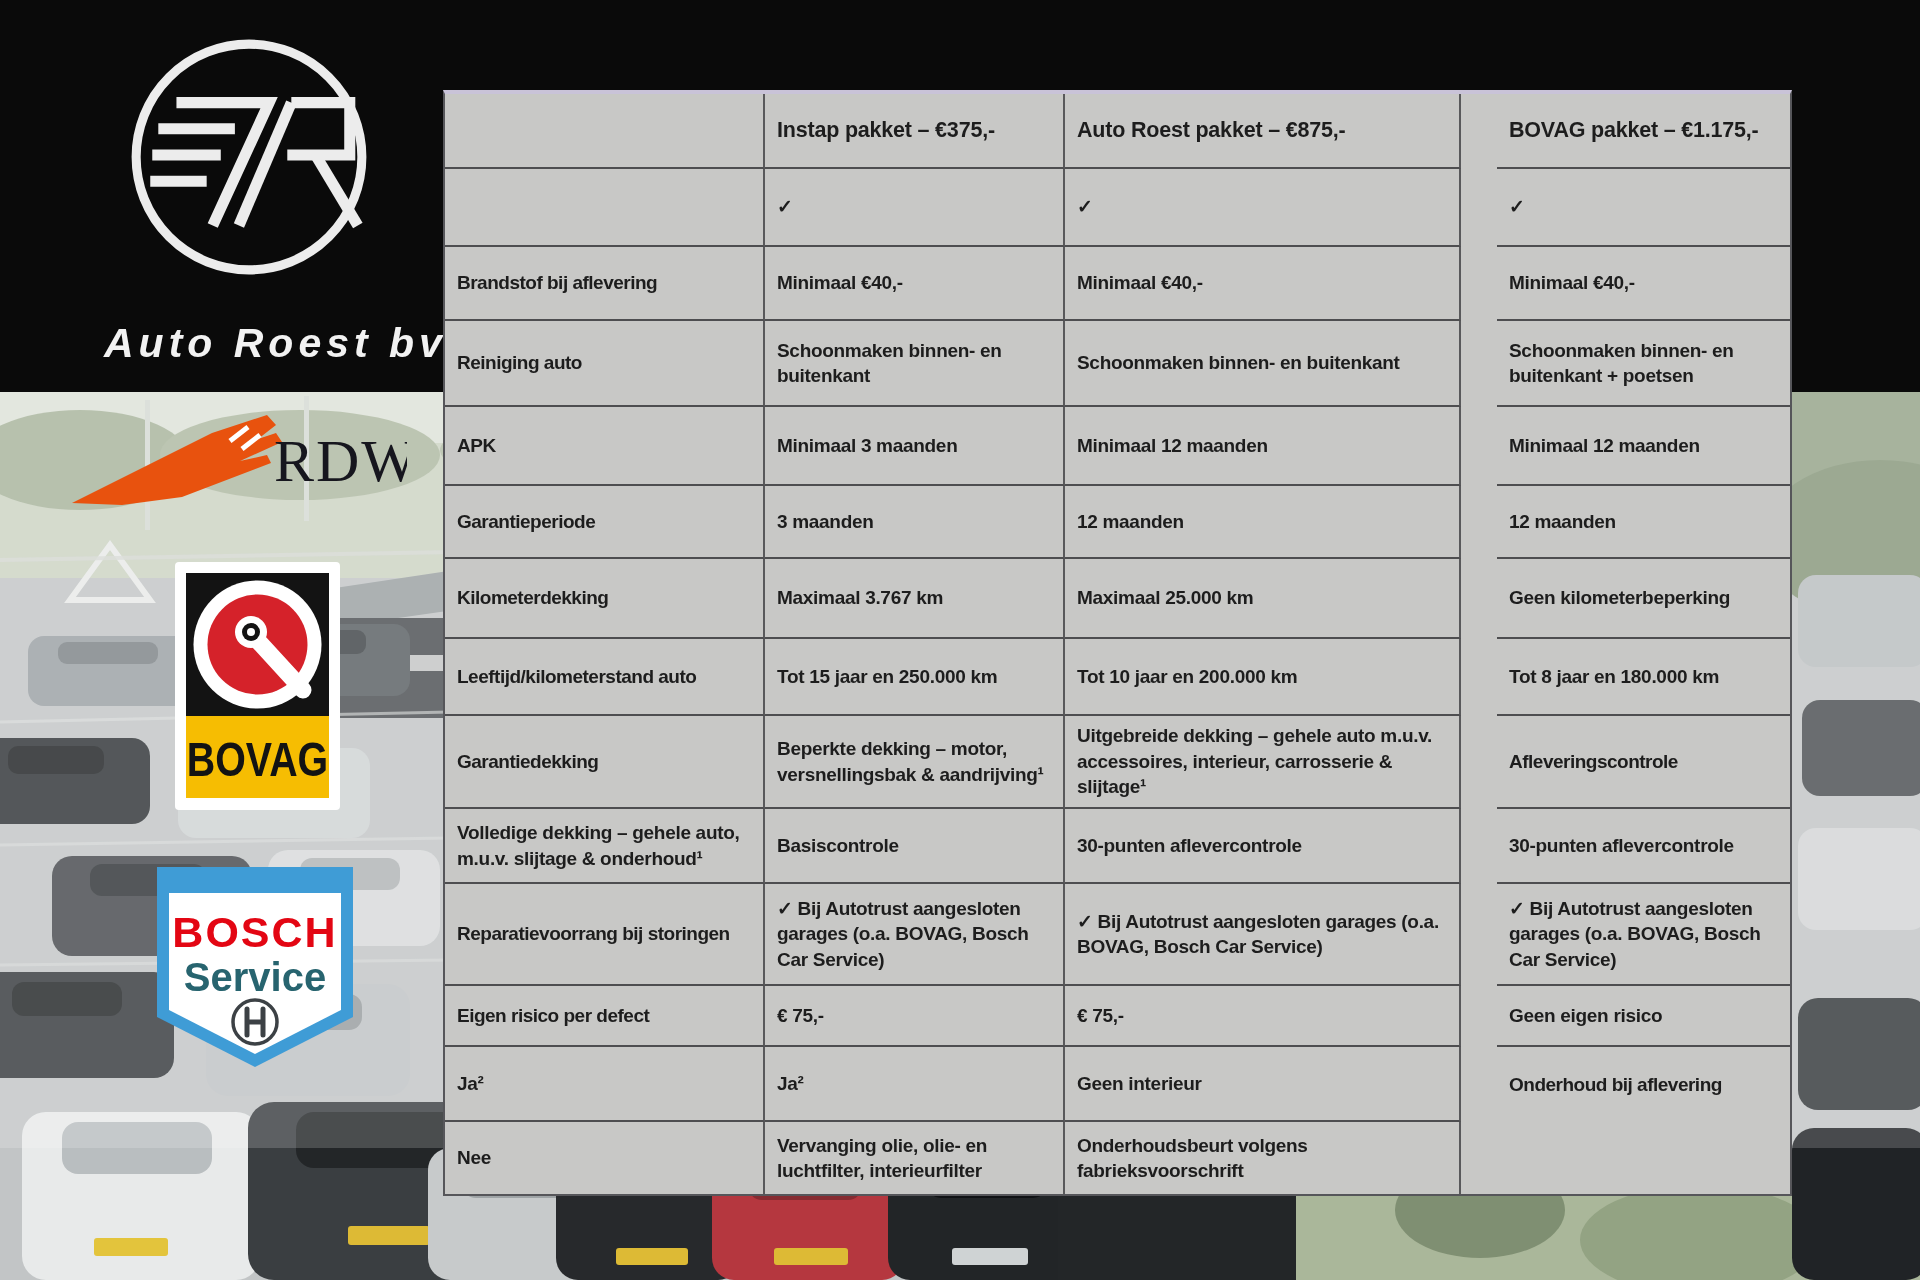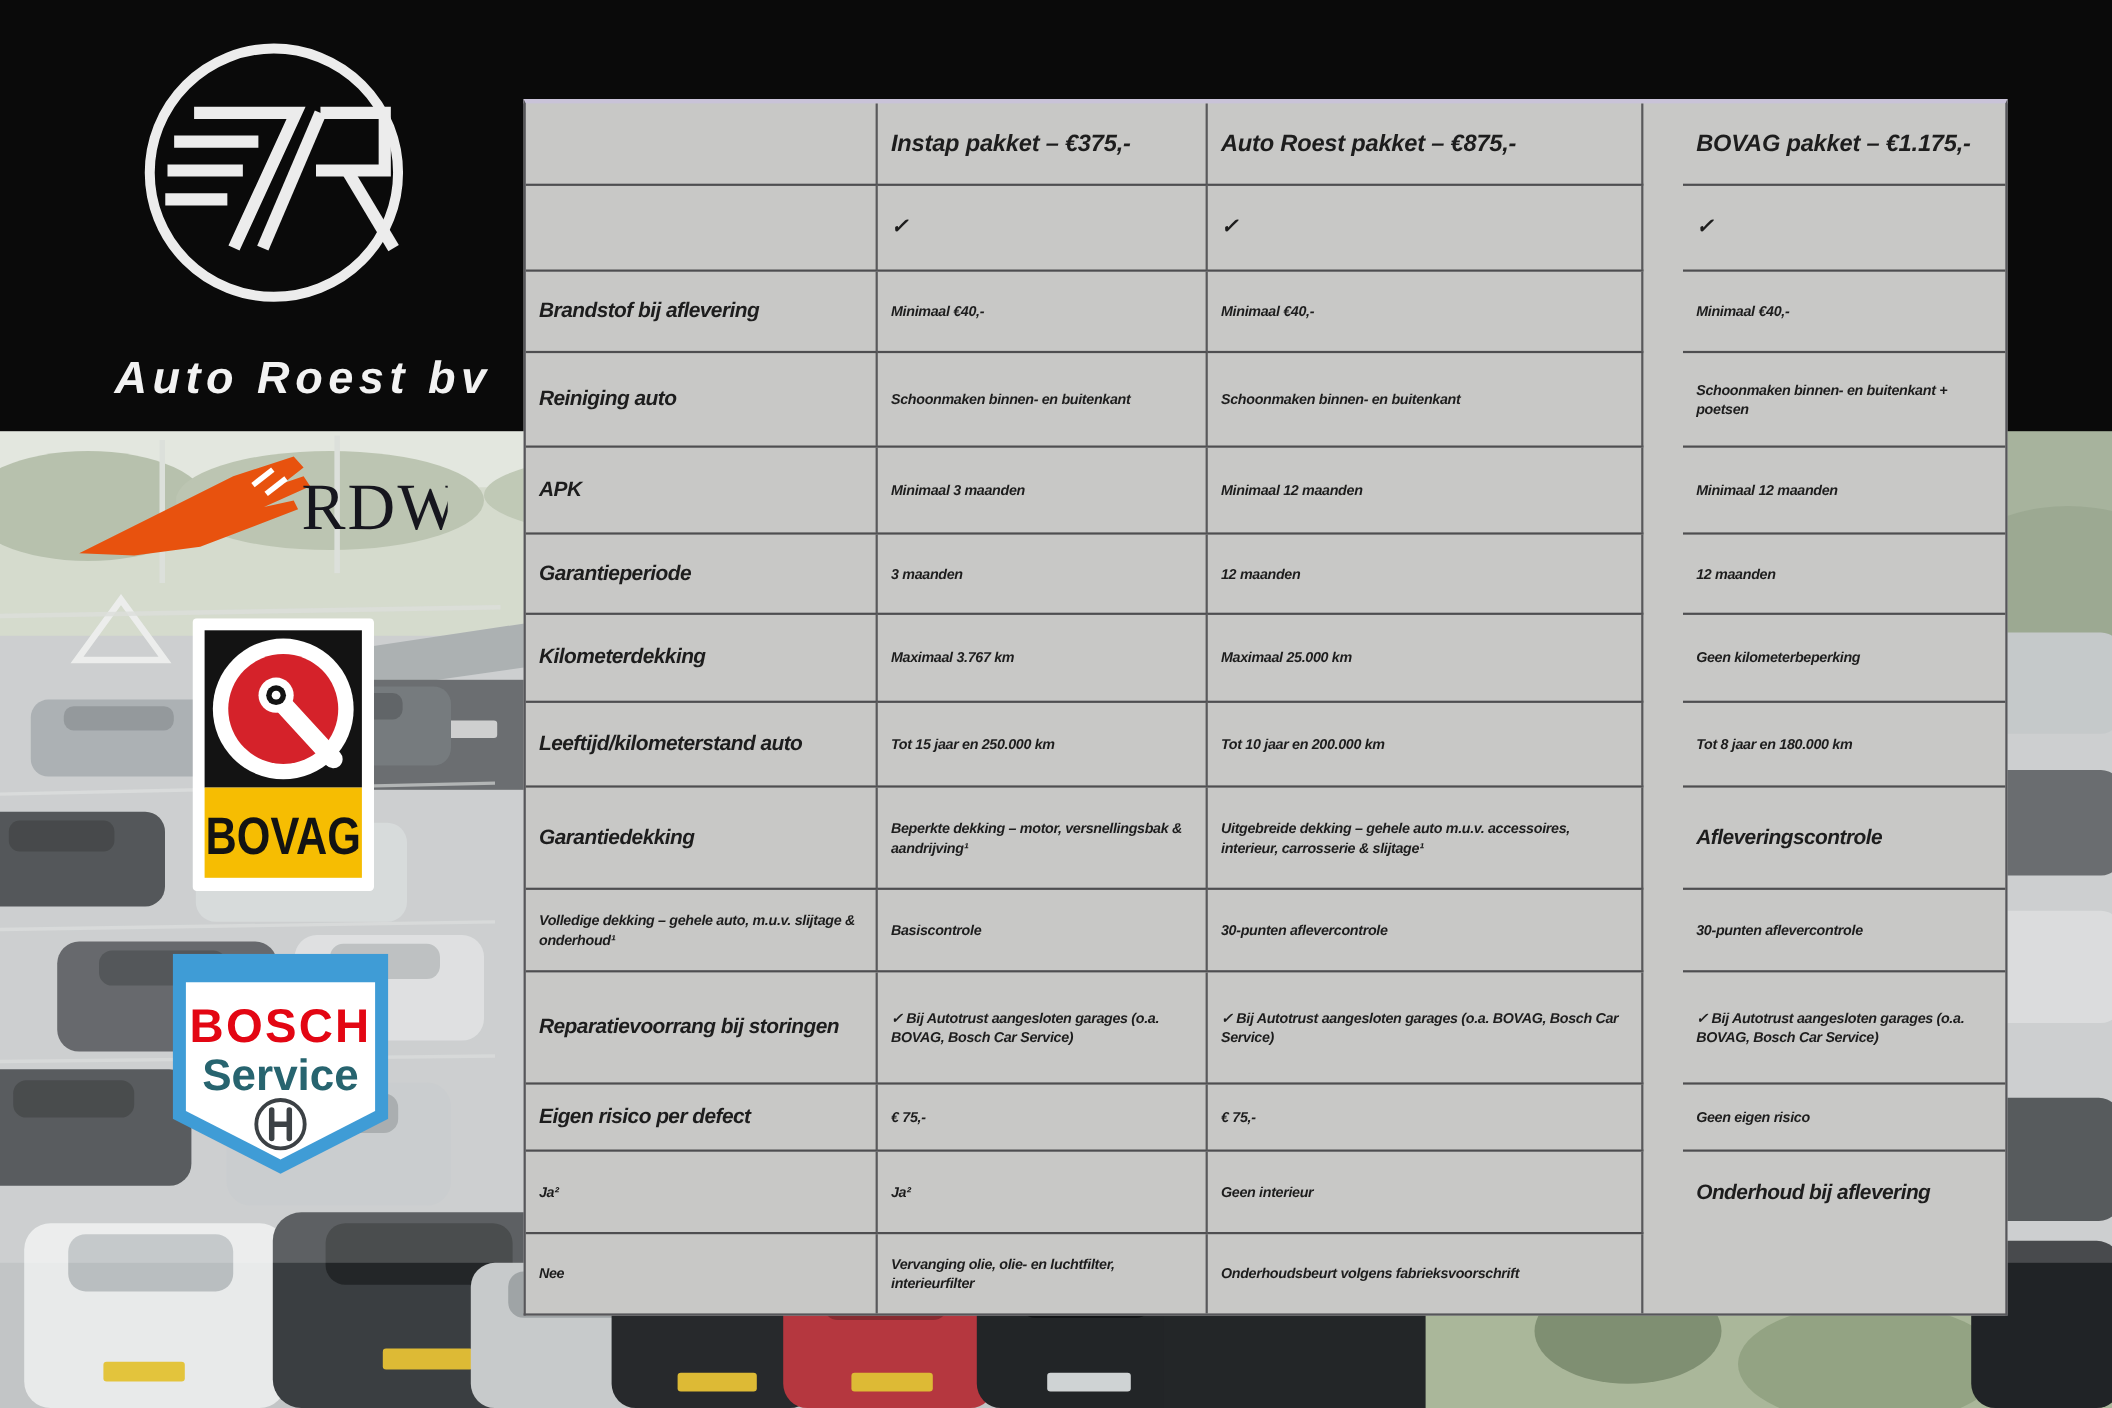--- a/index.html
+++ b/index.html
@@ -17,29 +17,29 @@
   .company-name { position:absolute; left:104px; top:320px; width:420px;
                   color:#f2f2f2; font-size:41px; font-weight:bold;
                   letter-spacing:5px; white-space:nowrap; z-index:2;font-style:italic; }
 
   
   .rdw   { position:absolute; left:62px;  top:405px; width:345px; height:108px; z-index:2; }
   .bovag { position:absolute; left:175px; top:562px; width:165px; height:248px; z-index:2; }
   .bosch { position:absolute; left:157px; top:867px; width:196px; height:201px; z-index:2; }
 
   
-  .pkg-table { position:absolute; left:476px; top:90px; z-index:3;
+  .pkg-table { position:absolute; left:443px; top:90px; z-index:3;
                display:grid;
                grid-template-columns:320px 300px 396px 329px;
                grid-template-rows:75px 78px 74px 86px 79px 73px 80px 77px 93px 75px 102px 61px 75px 72px;
                background:#c8c8c6;
-               border:2px solid #56565a; border-top:4px solid #c9c3d8;font-style:italic; }
+               border:2px solid #56565a; border-top:4px solid #c9c3d8; }
   .cell { border-right:2px solid #59595b; border-bottom:2px solid #4e4e50;
           padding:6px 12px 6px 12px; display:flex; align-items:center;
-          color:#1d1d1d; font-weight:bold; font-size:13px; line-height:1.34;
+          color:#1d1d1d; font-weight:bold; font-size:19px; line-height:1.34;
           letter-spacing:-0.3px; overflow:hidden; }
   .cell:nth-child(4n) { border-right:none;margin-left:36px; }
   .no-bb { border-bottom:none; }
   .hdr { font-size:21.5px; letter-spacing:-0.2px; }
   .row-label { font-size:19px; letter-spacing:-0.5px; padding-right:4px; }
   .chk { font-size:19px; }
 </style>
 </head>
 <body>
 

